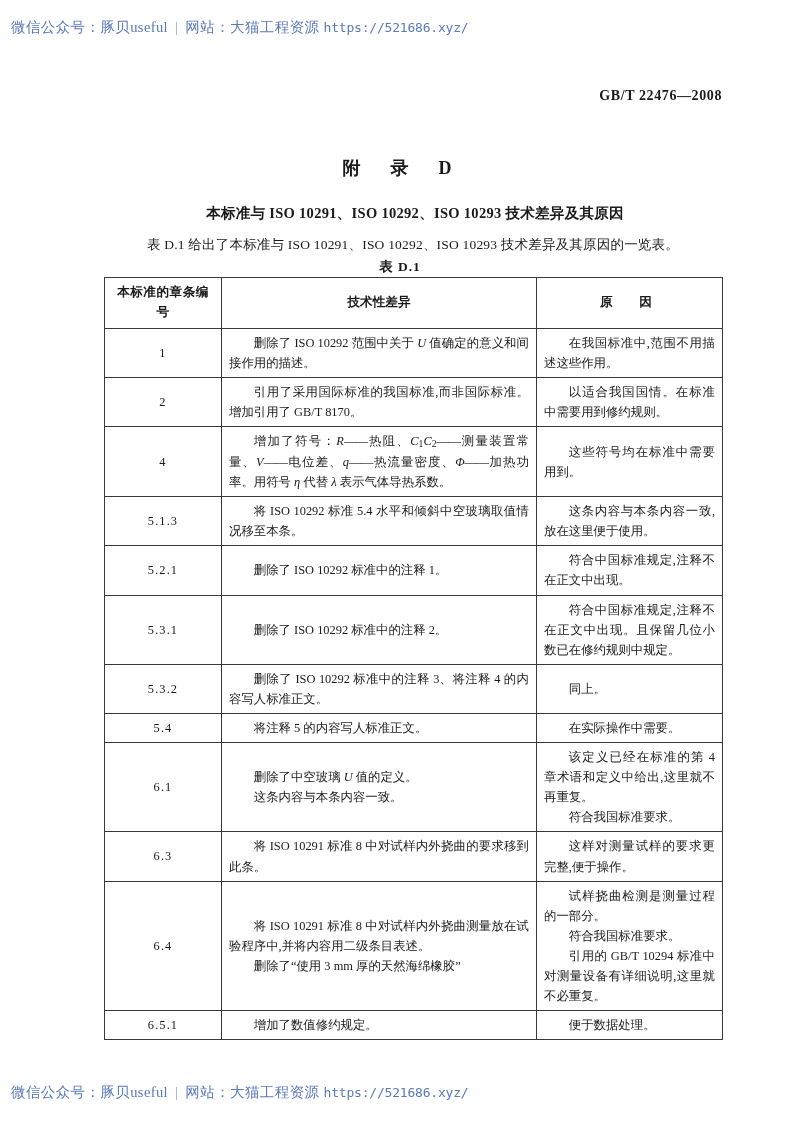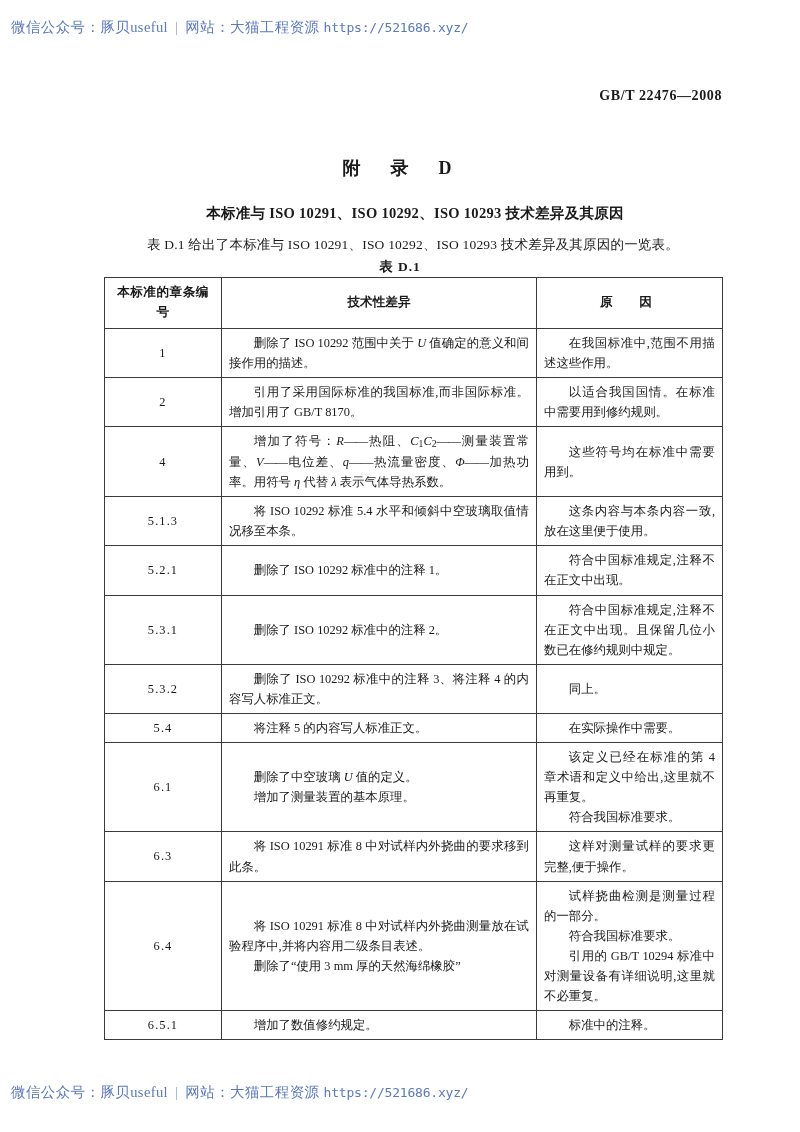--- a/index.html
+++ b/index.html
@@ -263,21 +263,21 @@
             <p class="indent">将注释 5 的内容写人标准正文。</p>
           </td>
           <td class="cell-reason">
             <p class="indent">在实际操作中需要。</p>
           </td>
         </tr>
         <tr>
           <td class="cell-clause">6.1</td>
           <td class="cell-diff">
             <p class="indent">删除了中空玻璃 <span class="ital">U</span> 值的定义。</p>
-            <p class="indent">增加了测量装置的基本原理。</p>
+            <p class="indent">这条内容与本条内容一致。</p>
           </td>
           <td class="cell-reason">
             <p class="indent">该定义已经在标准的第 4 章术语和定义中给出,这里就不再重复。</p>
             <p class="indent">符合我国标准要求。</p>
           </td>
         </tr>
         <tr>
           <td class="cell-clause">6.3</td>
           <td class="cell-diff">
             <p class="indent">将 ISO 10291 标准 8 中对试样内外挠曲的要求移到此条。</p>
@@ -297,21 +297,21 @@
             <p class="indent">符合我国标准要求。</p>
             <p class="indent">引用的 GB/T 10294 标准中对测量设备有详细说明,这里就不必重复。</p>
           </td>
         </tr>
         <tr>
           <td class="cell-clause">6.5.1</td>
           <td class="cell-diff">
             <p class="indent">增加了数值修约规定。</p>
           </td>
           <td class="cell-reason">
-            <p class="indent">标准中的注释。</p>
+            <p class="indent">便于数据处理。</p>
           </td>
         </tr>
       </tbody>
   </table>
 
   <div class="watermark" id="watermark-bottom">
     <span class="wm-cn">微信公众号：豚贝useful</span><span class="wm-sep">|</span><span class="wm-cn">网站：大猫工程资源</span>&nbsp;<span class="wm-url">https://521686.xyz/</span>
   </div>
 
 </div>

